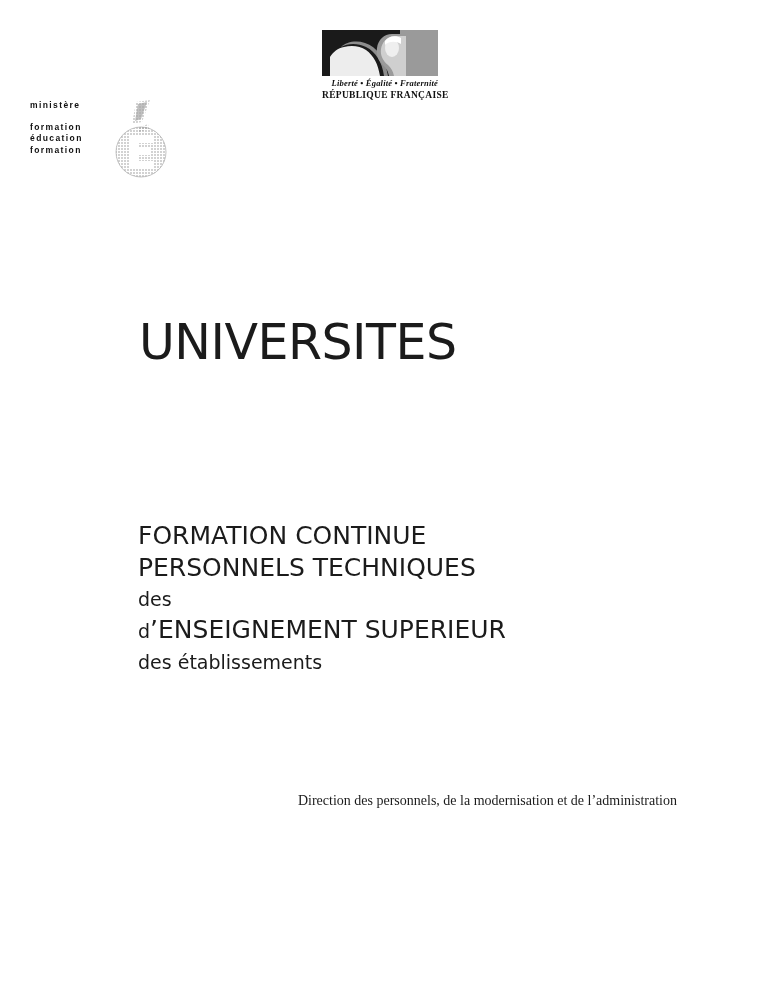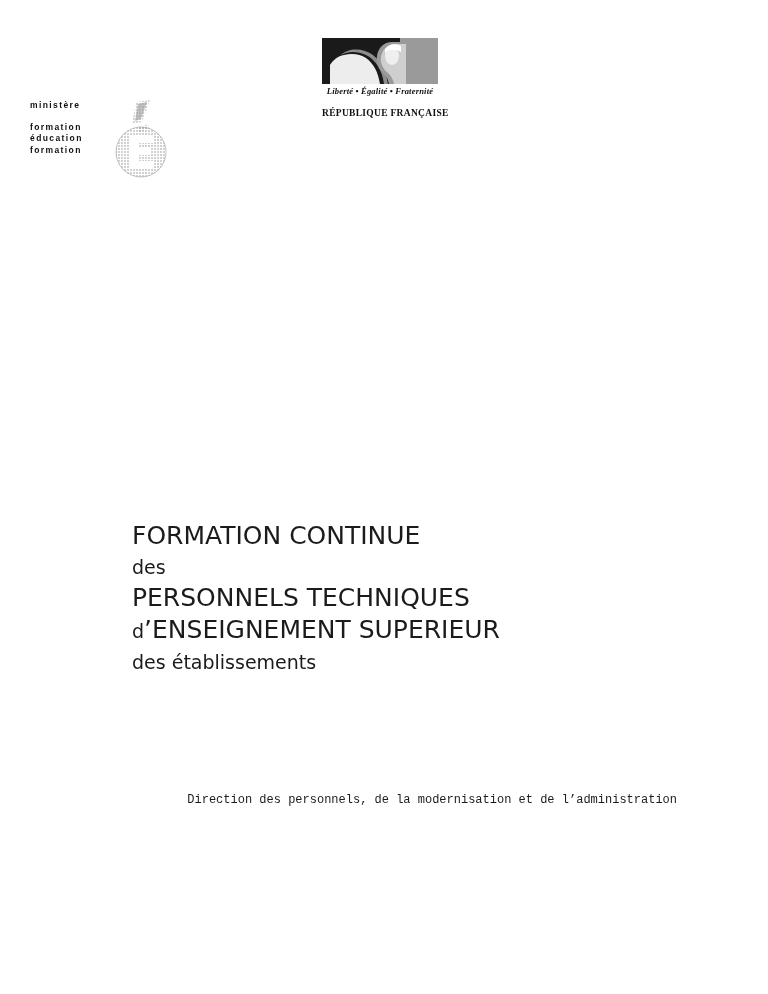--- a/index.html
+++ b/index.html
@@ -13,23 +13,23 @@
     font-family: "Liberation Sans", sans-serif;
     color: #1a1a1a;
     position: relative;
     overflow: hidden;
   }
 
   
   #rf-logo {
     position: absolute;
     left: 322px;
-    top: 38px;
+    top: 30px;
     width: 116px;
-    text-align: center;
+    text-align: right;
   }
   #rf-logo .marianne-block {
     width: 116px;
     height: 46px;
     display: block;
     position: relative;
   }
   #rf-logo .marianne-block svg {
     display: block;
   }
@@ -42,21 +42,21 @@
     color: #111;
     margin-top: 2px;
     white-space: nowrap;
   }
   #rf-logo .republique {
     font-family: "Liberation Serif", serif;
     font-weight: bold;
     font-size: 9.5px;
     letter-spacing: 0.3px;
     color: #111;
-    margin-top: 12px;
+    margin-top: 2px;
     white-space: nowrap;
   }
 
   
   #ministry-logo {
     position: absolute;
     left: 30px;
     top: 100px;
     width: 115px;
     height: 80px;
@@ -97,21 +97,21 @@
     font-size: 49px;
     line-height: 62px;
     letter-spacing: -0.5px;
     color: #1b1b1b;
     white-space: nowrap;
   }
 
   
   #subtitle-block {
     position: absolute;
-    left: 132px;
+    left: 138px;
     top: 520px;
     width: 560px;
     color: #1b1b1b;
   }
   #subtitle-block .sub-strong {
     font-family: "DejaVu Sans", sans-serif;
     font-weight: 400;
     font-size: 25px;
     line-height: 32px;
     letter-spacing: 0px;
@@ -140,22 +140,22 @@
 
   
   #footer-block {
     position: absolute;
     right: 91px;
     top: 790px;
     width: 520px;
     text-align: right;
   }
   #footer-block .fline {
-    font-family: Liberation Mono, monospace;
-    font-size: 12px;
+    font-family: Liberation Serif, serif;
+    font-size: 14px;
     line-height: 21px;
     color: #1b1b1b;
   }
 </style>
 </head>
 <body>
 
 <div id="rf-logo">
   <span class="marianne-block">
     <svg width="116" height="46" viewBox="0 0 116 46" xmlns="http://www.w3.org/2000/svg">
@@ -196,25 +196,26 @@
       <circle cx="29" cy="52" r="25" fill="none" stroke="#9c9c9c" stroke-width="0.6"></circle>
 
       <path d="M18 36 L42 36 L42 43 L26 43 L26 48 L39 48 L39 55 L26 55 L26 61 L42 61 L42 68 L18 68 Z" fill="#ffffff"></path>
 
       <path d="M26 28 L36 24 L37 29 L27 32 Z" fill="url(#dots)"></path>
     </svg>
   </span>
 </div>
 
 <div id="title-block">
+  <div class="maintitle">UNIVERSITES</div>
 </div>
 
 <div id="subtitle-block">
   <div class="row r1 sub-strong">FORMATION CONTINUE</div>
+  <div class="row r3 sub-strong">PERSONNELS TECHNIQUES</div>
   <div class="row r2 sub-light">des</div>
-  <div class="row r3 sub-strong">PERSONNELS TECHNIQUES</div>
   <div class="row line-mixed"><span class="small-prefix">d</span><span>’ENSEIGNEMENT SUPERIEUR</span></div>
   <div class="row r4 sub-light">des établissements</div>
 </div>
 
 <div id="footer-block">
   <div class="fline">Direction des personnels, de la modernisation et de l’administration</div>
 </div>
 
 </body></html>

